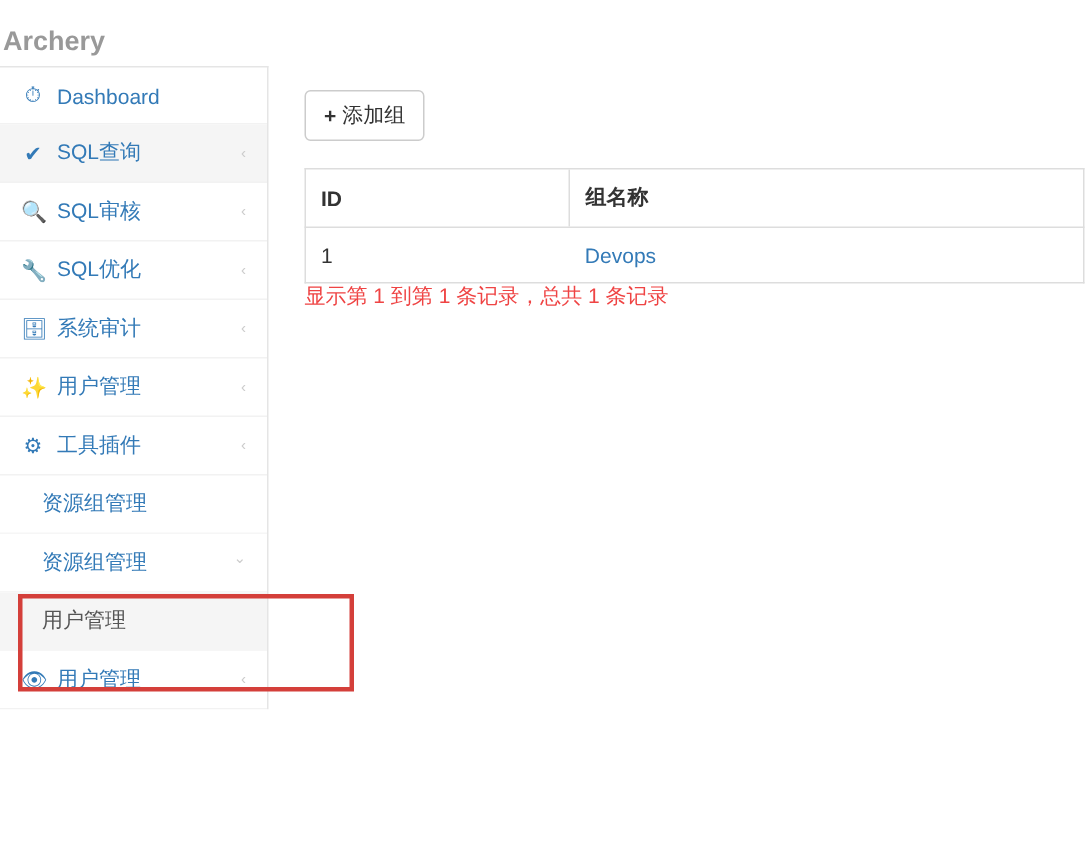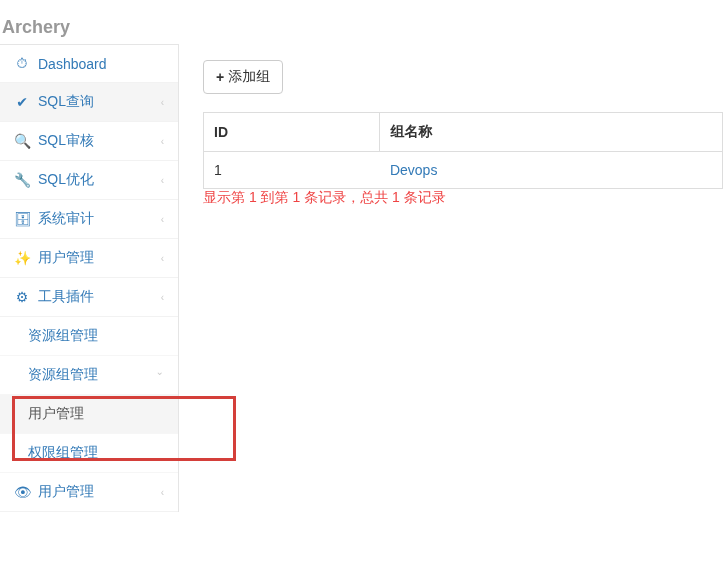--- a/index.html
+++ b/index.html
@@ -166,23 +166,20 @@
 
     <div class="sub-item">
       <span>资源组管理</span>
     </div>
     <div class="sub-item">
       <span>资源组管理</span>
       <span class="chevron">⌄</span>
     </div>
     <div class="sub-item current">
       <span>用户管理</span>
-    </div>
-    <div class="sub-item">
-      <span>权限组管理</span>
     </div>
 
     <div class="nav-item">
       <i class="icon">👁</i>
       <span>用户管理</span>
       <span class="chevron">‹</span>
     </div>
 
   </div>
 

